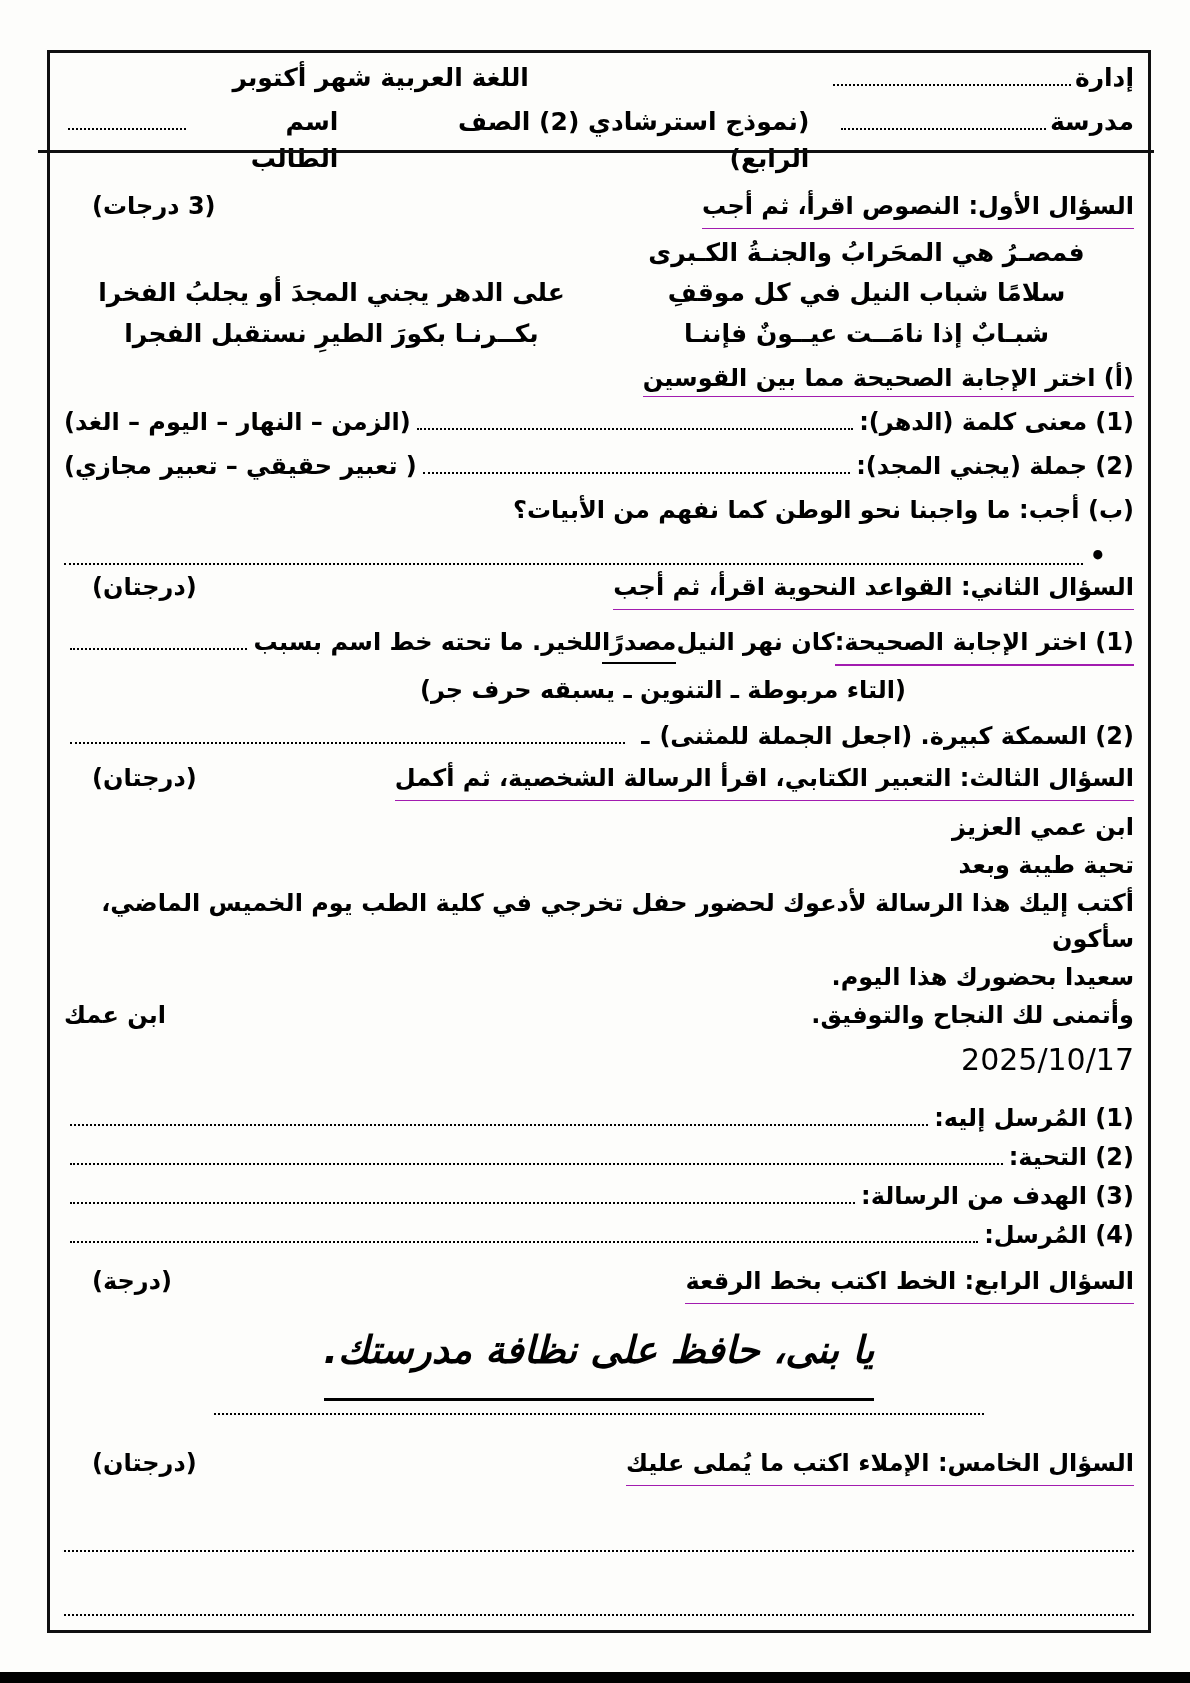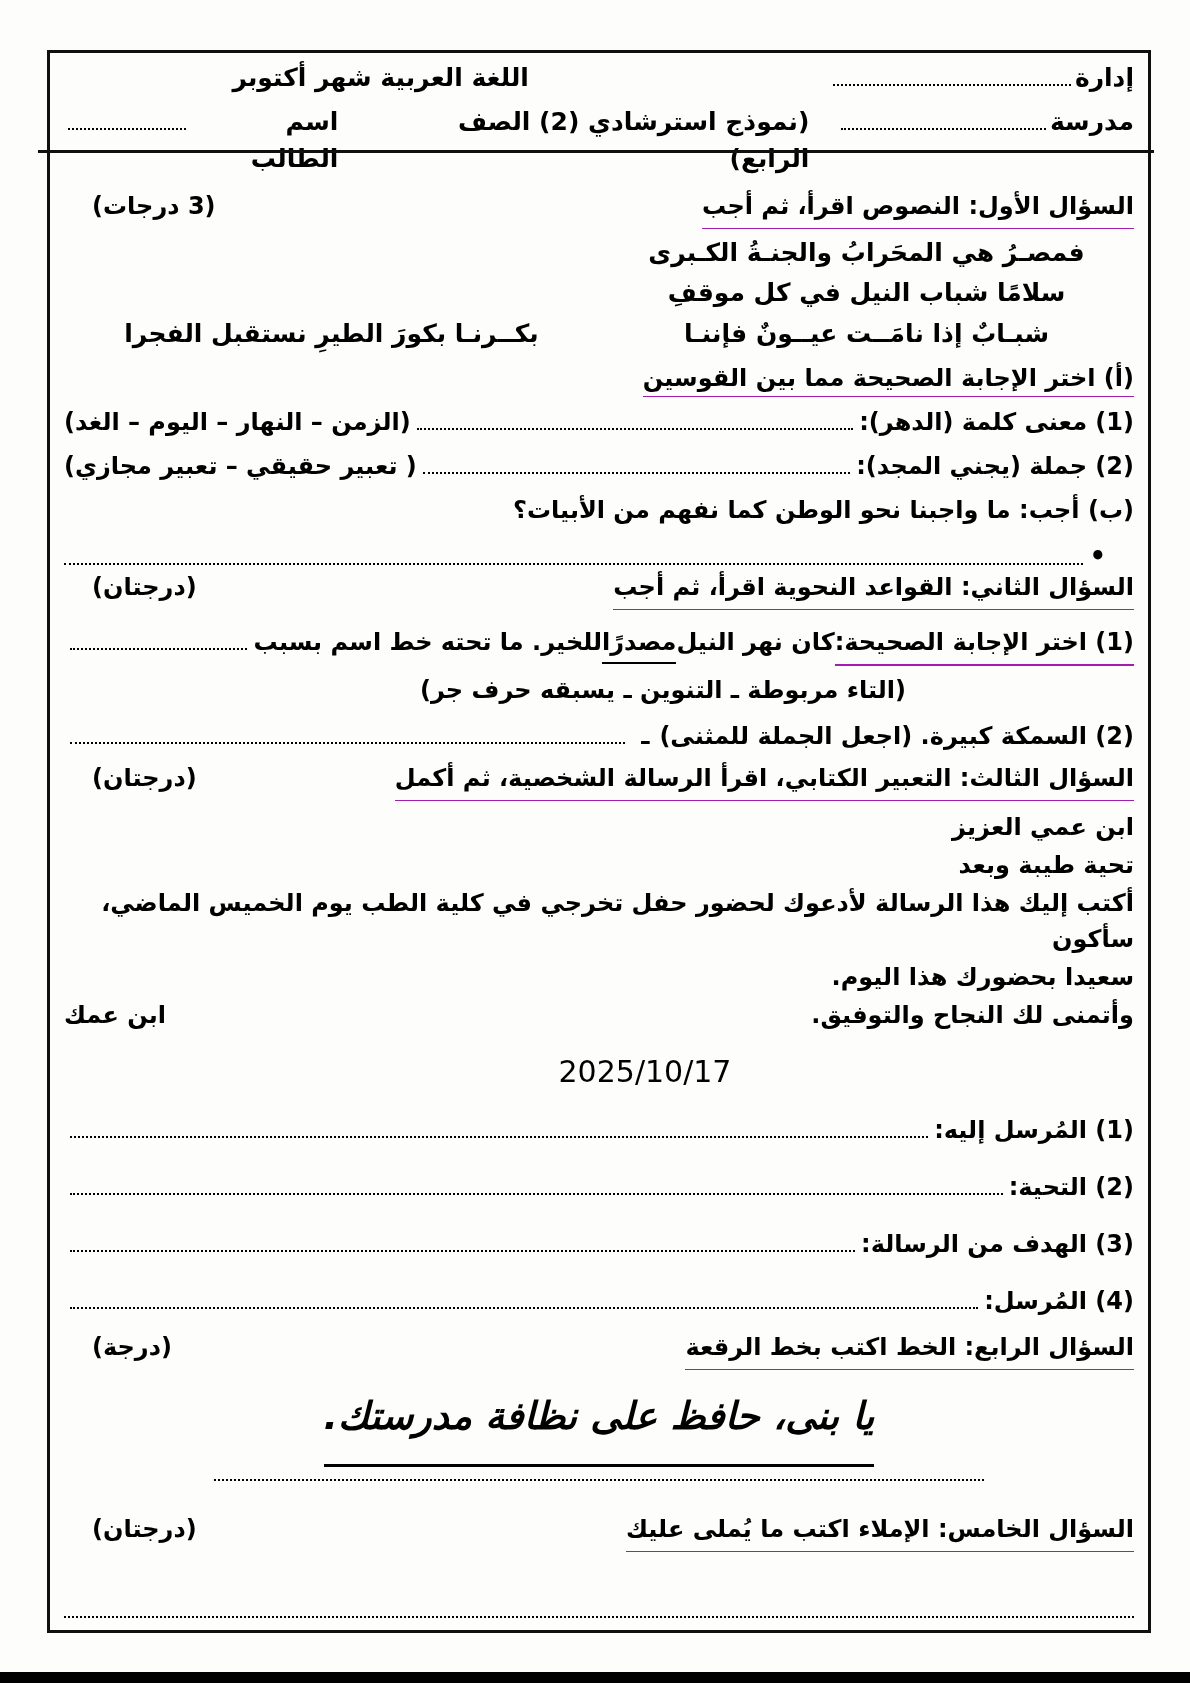--- a/index.html
+++ b/index.html
@@ -29,23 +29,23 @@
 
   .verse { display:flex; text-align:center; font-size:25px; line-height:1.62; }
   .hemi { width:50%; }
 
   .sec { margin-top:6px; }
   .q-item { margin-top:8px; }
 
   .opt-indent { margin-top:4px; padding-right:0; }
   .letter-line { margin-top:2px; }
   .center-cont { margin-top:2px; }
-  .date-row { direction:ltr; text-align:center; padding-left:92px; font-weight:normal; font-size:30px; margin-top:16px; font-family:"DejaVu Sans", sans-serif; }
-
-  .form-item { margin-top:21px; }
+  .date-row { direction:ltr; text-align:right; padding-left:92px; font-weight:normal; font-size:30px; margin-top:4px; font-family:"DejaVu Sans", sans-serif; }
+
+  .form-item { margin-top:3px; }
 
   .callig { text-align:center; font-size:38px; margin-top:18px; line-height:1.5; }
   .callig .ul { border-bottom:3.5px solid #000; padding-bottom:26px; font-style:italic; }
   .center-dots { margin:34px auto 0 auto; width:72%; border-bottom:2.5px dotted #000; height:0; }
   .ans-line { margin-top:64px; border-bottom:2.5px dotted #000; height:0; }
   .ans-line.second { margin-top:62px; }
   .bullet-row { margin-top:12px; }
   .bullet-glyph { font-size:26px; line-height:0.8; }
 </style>
 </head>
@@ -76,20 +76,21 @@
       <span class="ul">السؤال الأول: النصوص اقرأ، ثم أجب</span>
       <span class="marks">(3 درجات)</span>
     </div>
 
     <div style="margin-top:4px">
       <div class="verse">
         <span class="hemi">فمصـرُ هي المحَرابُ والجنـةُ الكـبرى</span>
       </div>
       <div class="verse">
         <span class="hemi">سلامًا شباب النيل في كل موقفِ</span>
+        <span class="hemi">على الدهر يجني المجدَ أو يجلبُ الفخرا</span>
       </div>
       <div class="verse">
         <span class="hemi">شبـابٌ إذا نامَــت عيــونٌ فإننـا</span>
         <span class="hemi">بكــرنـا بكورَ الطيرِ نستقبل الفجرا</span>
       </div>
     </div>
 
     <div class="sec">
       <span class="ul">(أ) اختر الإجابة الصحيحة مما بين القوسين</span>
     </div>

